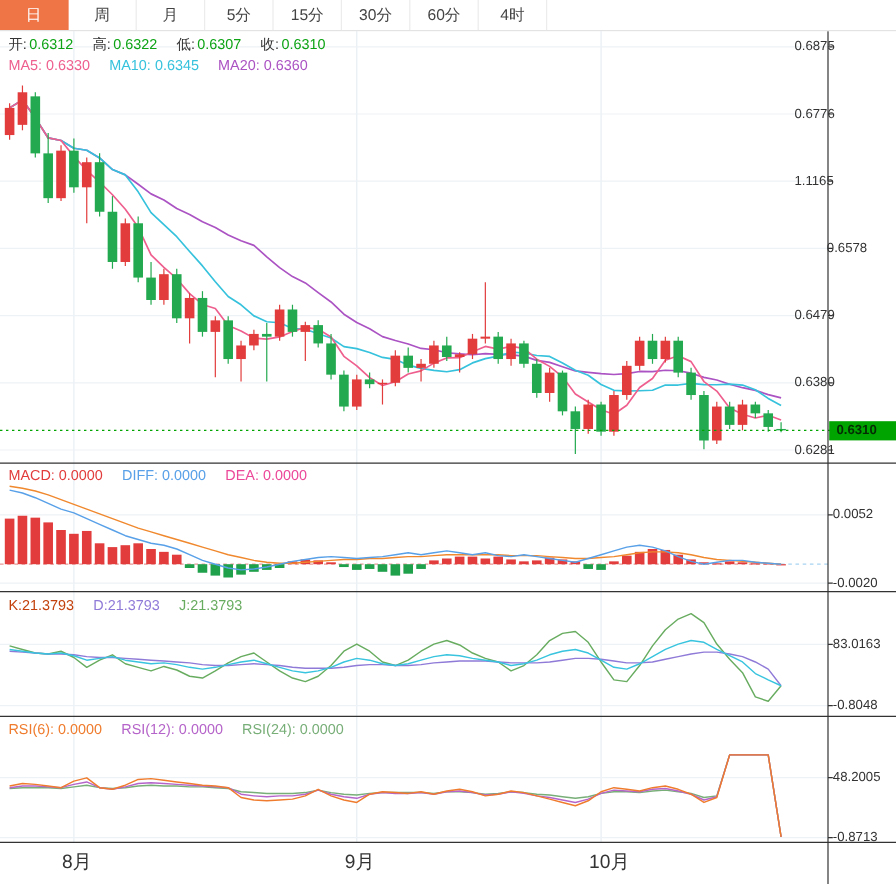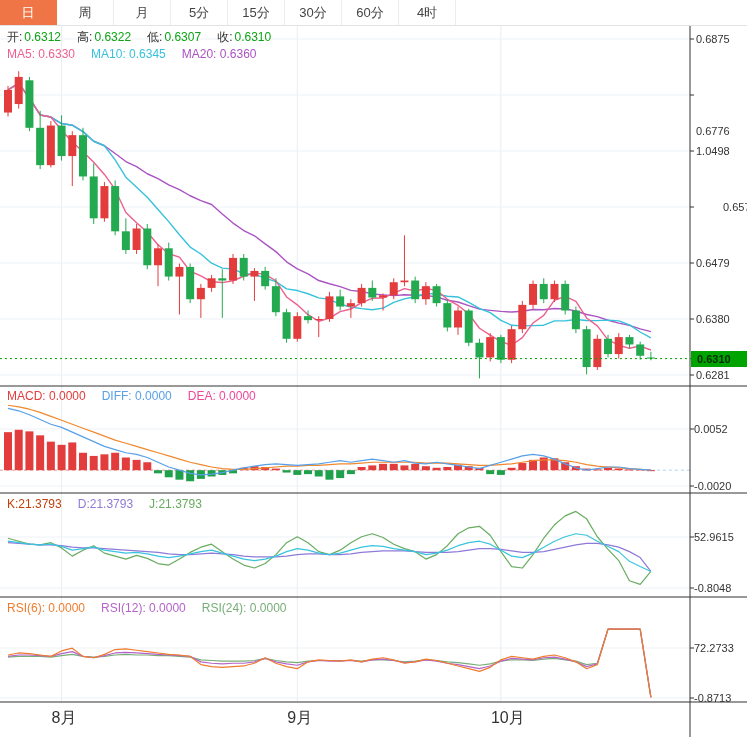--- a/index.html
+++ b/index.html
@@ -17,21 +17,21 @@
   .tab{width:57px;height:25px;line-height:25px;text-align:center;font-size:13px;
     color:#444;border-right:1px solid #ececec;cursor:pointer;box-sizing:border-box;}
   .tab.active{background:var(--tab-active);color:#fff;border-right:1px solid var(--tab-active);}
   
   svg#chart-svg{position:absolute;left:0;top:0;z-index:1;}
   .panel-hit{position:absolute;left:0;width:690px;z-index:2;}
   
   .legend-row{position:absolute;left:7px;z-index:6;font-size:12px;white-space:nowrap;}
   .legend-row span{margin-right:6px;}
   .legend-row .pair{margin-right:16px;}
-  .axis-label{position:absolute;left:696px;font-size:11px;color:#333;z-index:6;white-space:nowrap;}
+  .axis-label{position:absolute;left:662px;font-size:11px;color:#333;z-index:6;white-space:nowrap;}
   .sub-axis-label{position:absolute;left:694px;font-size:11px;color:#333;z-index:6;white-space:nowrap;}
   .x-label{position:absolute;top:708px;font-size:16px;color:#333;z-index:6;}
   .price-badge{position:absolute;left:691px;width:56px;height:16px;background:var(--price-line);
     color:#052b05;font-size:11px;line-height:16px;text-align:left;padding-left:6px;
     box-sizing:border-box;z-index:7;font-weight:bold;}
 </style>
 </head>
 <body>
 
 <div class="tabbar" id="tabbar">
@@ -286,27 +286,27 @@
 
 <div class="legend-row" style="top:29px;" id="ohlc-row"><span style="color: rgb(51, 51, 51); margin-right: 2px;">开:</span><span class="pair" style="color: rgb(13, 163, 20);">0.6312</span><span style="color: rgb(51, 51, 51); margin-right: 2px;">高:</span><span class="pair" style="color: rgb(13, 163, 20);">0.6322</span><span style="color: rgb(51, 51, 51); margin-right: 2px;">低:</span><span class="pair" style="color: rgb(13, 163, 20);">0.6307</span><span style="color: rgb(51, 51, 51); margin-right: 2px;">收:</span><span class="pair" style="color: rgb(13, 163, 20);">0.6310</span></div>
 <div class="legend-row" style="top:47px;" id="ma-row"><span class="pair" style="color: rgb(238, 95, 142);">MA5: 0.6330</span><span class="pair" style="color: rgb(54, 194, 220);">MA10: 0.6345</span><span class="pair" style="color: rgb(171, 83, 195);">MA20: 0.6360</span></div>
 <div class="legend-row" style="top:389px;" id="macd-row"><span class="pair" style="color: rgb(226, 60, 60);">MACD: 0.0000</span><span class="pair" style="color: rgb(88, 160, 232);">DIFF: 0.0000</span><span class="pair" style="color: #ec4899;">DEA: 0.0000</span></div>
 <div class="legend-row" style="top:497px;" id="kdj-row"><span class="pair" style="color: #c2410c;">K:21.3793</span><span class="pair" style="color: rgb(143, 122, 216);">D:21.3793</span><span class="pair" style="color: rgb(104, 172, 96);">J:21.3793</span></div>
 <div class="legend-row" style="top:601px;" id="rsi-row"><span class="pair" style="color: rgb(239, 124, 46);">RSI(6): 0.0000</span><span class="pair" style="color: rgb(181, 100, 201);">RSI(12): 0.0000</span><span class="pair" style="color: rgb(120, 174, 120);">RSI(24): 0.0000</span></div>
 
 <div class="price-badge" id="price-badge" style="top: 350.596px;">0.6310</div>
 
 <div class="axis-label" style="top: 33px;">0.6875</div>
-<div class="axis-label" style="top: 89px; margin-top: 36px;">0.6776</div>
-<div class="axis-label" style="top: 145px;">1.0498</div>
+<div class="axis-label" style="top: 89px;">0.6776</div>
+<div class="axis-label" style="top: 145px;">1.1165</div>
 <div class="axis-label" style="top: 201px; padding-left: 27px;">0.6578</div>
 <div class="axis-label" style="top: 257px;">0.6479</div>
 <div class="axis-label" style="top: 313px;">0.6380</div>
 <div class="axis-label" style="top: 369px;">0.6281</div>
 <div class="sub-axis-label" style="top: 423px;">0.0052</div>
 <div class="sub-axis-label" style="top: 480px;">-0.0020</div>
-<div class="sub-axis-label" style="top: 531px;">52.9615</div>
+<div class="sub-axis-label" style="top: 531px;">83.0163</div>
 <div class="sub-axis-label" style="top: 582px;">-0.8048</div>
-<div class="sub-axis-label" style="top: 642px;">72.2733</div>
+<div class="sub-axis-label" style="top: 642px;">48.2005</div>
 <div class="sub-axis-label" style="top: 692px;">-0.8713</div>
 <div class="x-label" style="left: 51.575px;">8月</div>
 <div class="x-label" style="left: 287.305px;">9月</div>
 <div class="x-label" style="left: 490.89px;">10月</div>
 
 </body></html>

